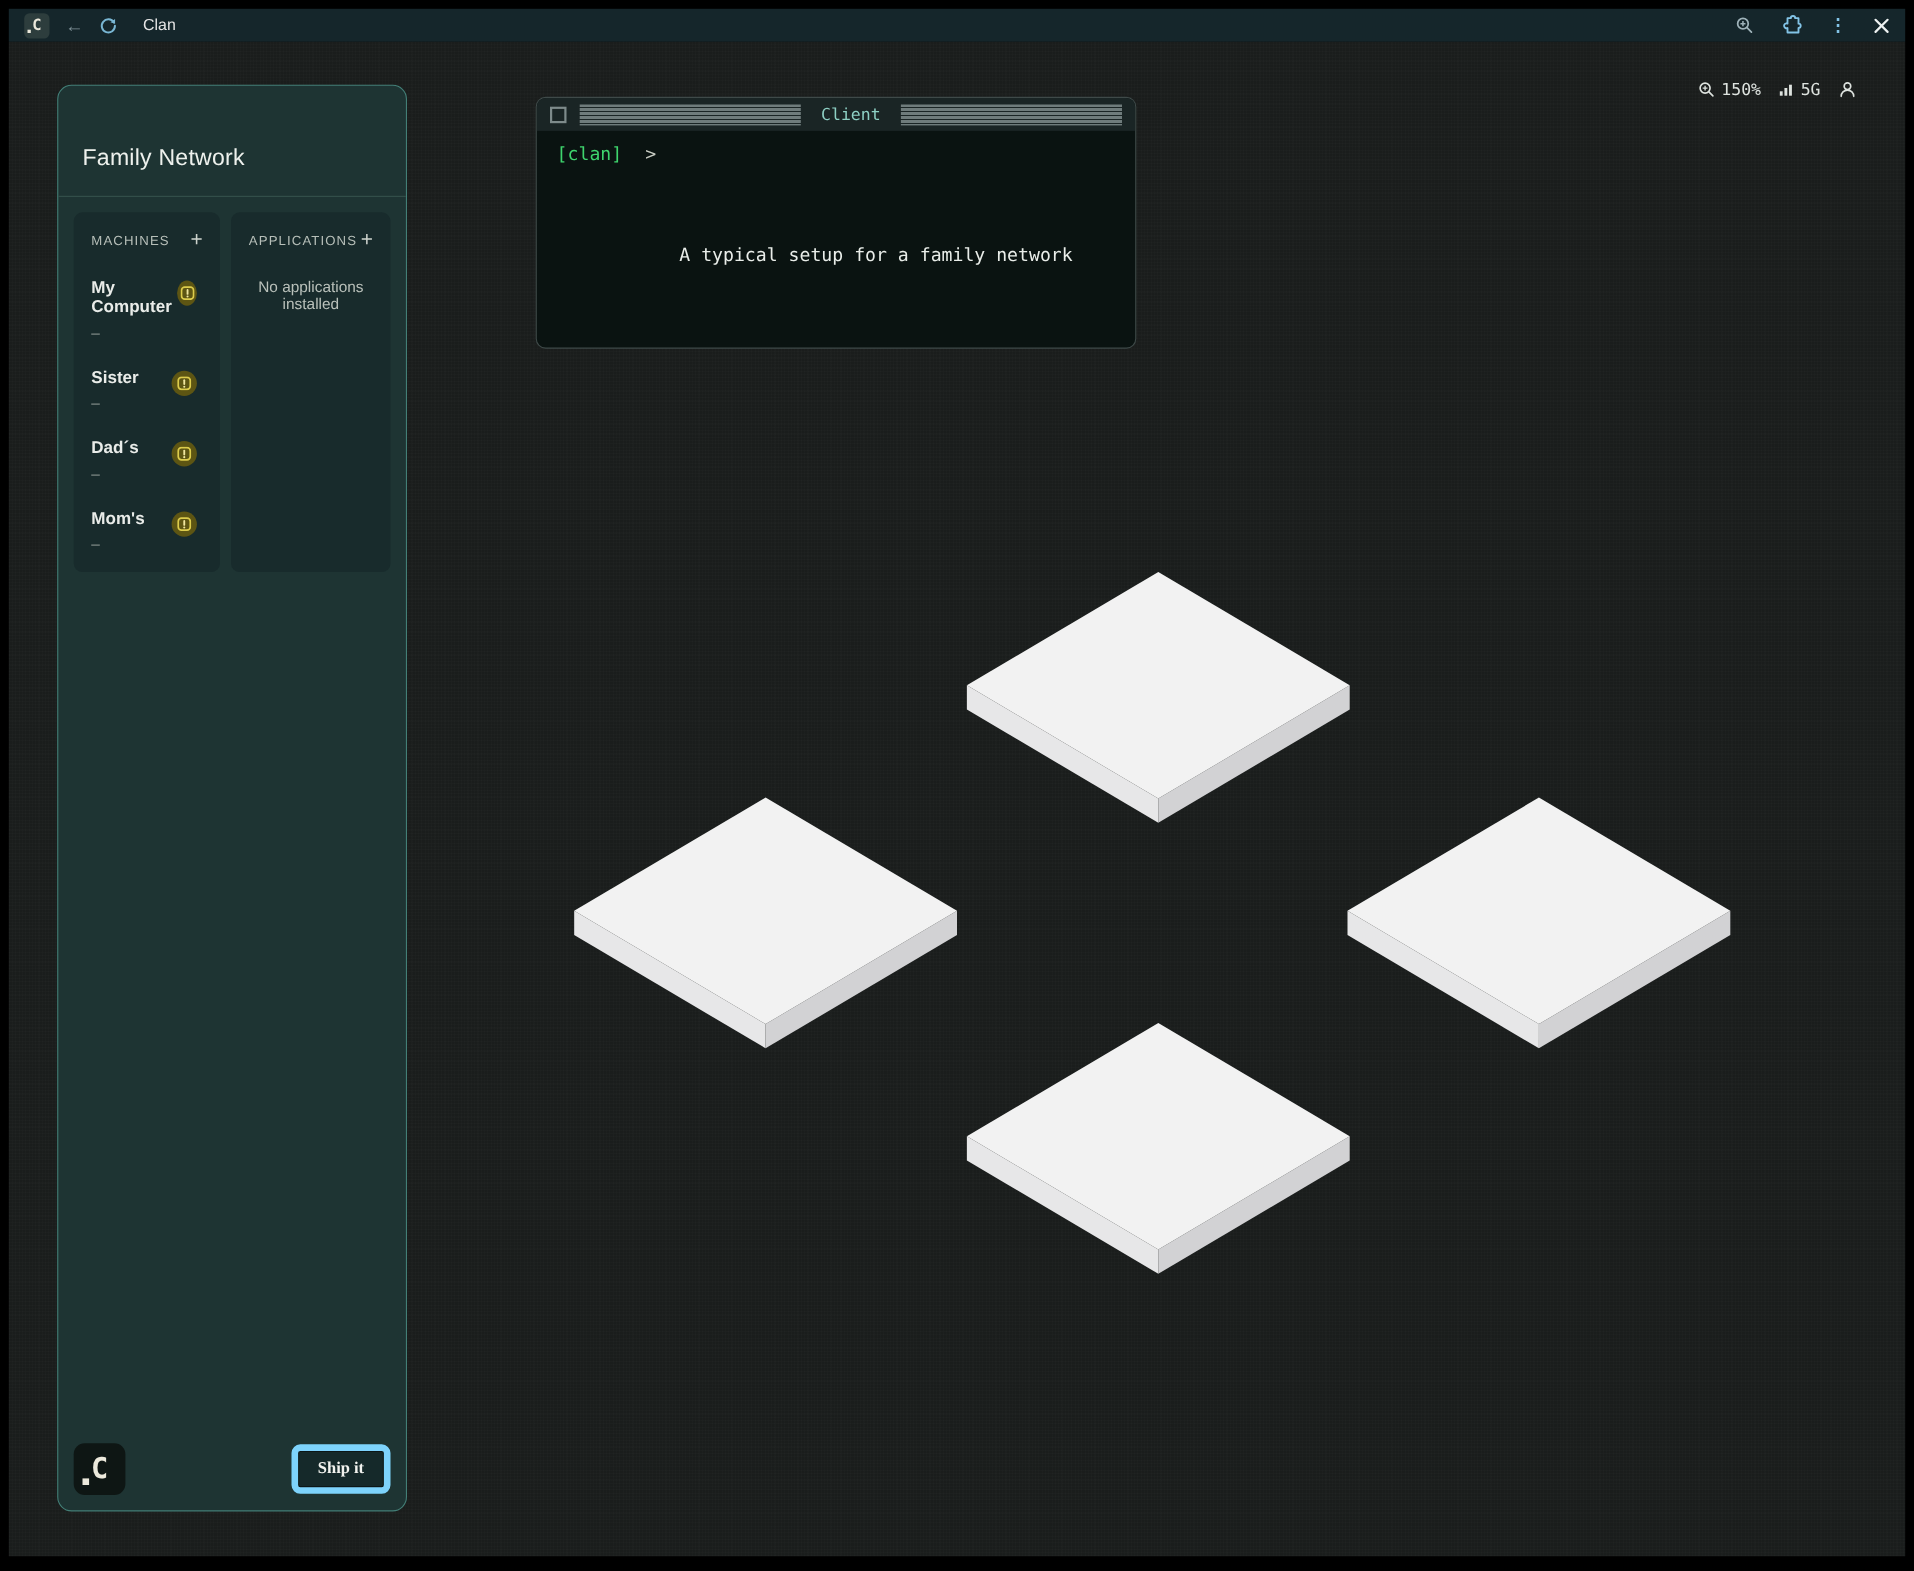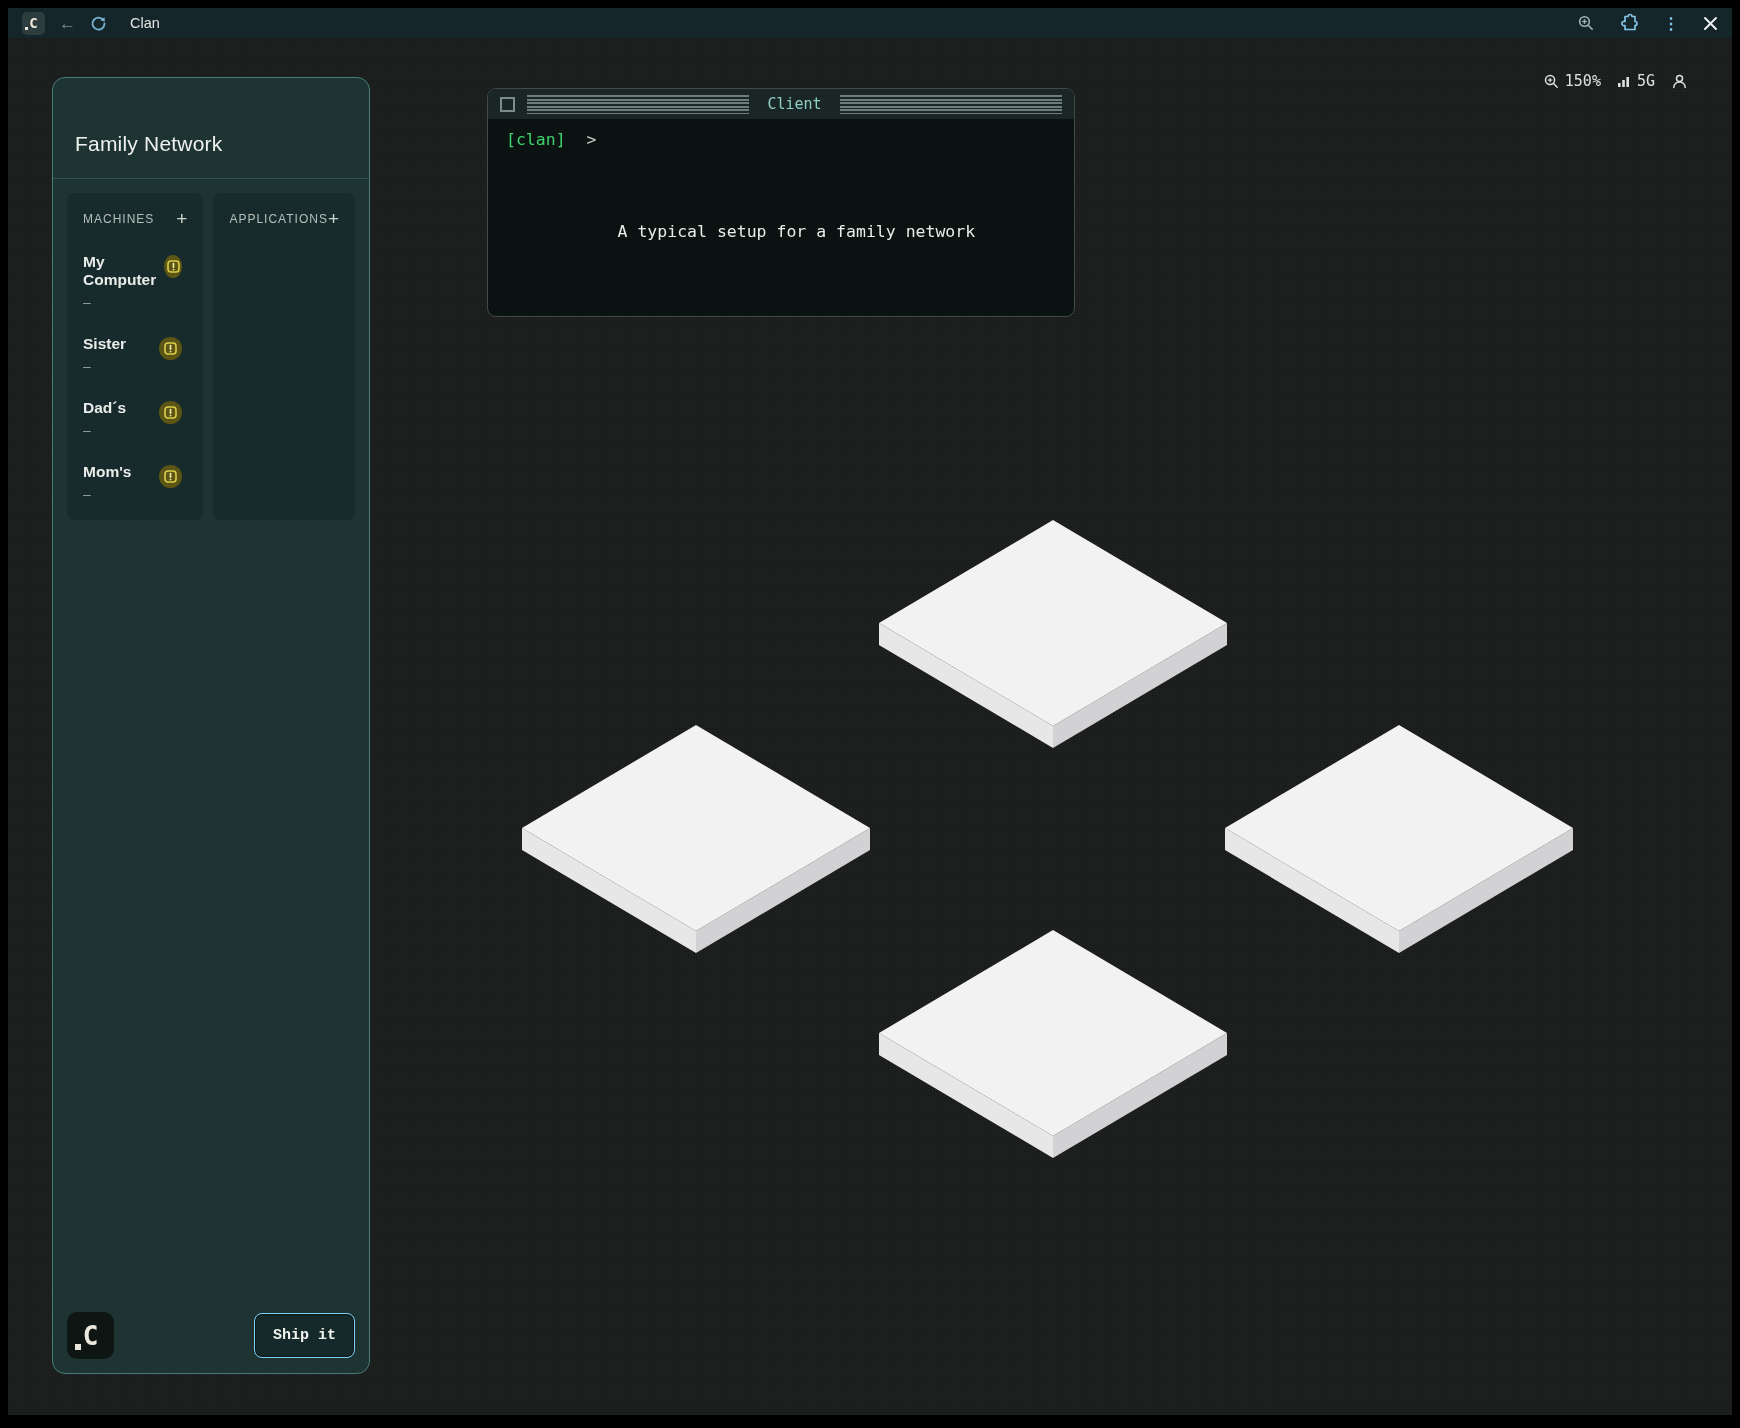--- a/index.html
+++ b/index.html
@@ -49,26 +49,26 @@
   .machine-status { color:#8f9894; font-size:14px; margin-top:5px; }
   .warn-badge { width:23px; height:23px; border-radius:50%; background:#5d5513;
     display:flex; align-items:center; justify-content:center; margin-top:2px; margin-right:5px; }
   .apps-empty { color:#b9c0ba; font-size:14px; text-align:center; padding:24px 0 10px; }
   .side-spacer { flex:1; }
   .side-footer { padding:14px; display:flex; align-items:center; justify-content:space-between; }
   .footer-logo { width:47px; height:47px; border-radius:10px; background:#0e1614;
     display:flex; align-items:center; justify-content:center; }
   .footer-logo .logo-c { font-size:26px; }
   .footer-logo .logo-c::before { content:""; position:absolute; left:-8px; bottom:1px; width:6px; height:6px; background:#ece9dc; }
-  .ship-btn { height:45px; padding:0 18px; background:#15292a; border:1px solid #7dd3fc; border-radius:8px;
+  .ship-btn { height:45px; padding:0 18px; background:#15292a; border:6px solid #7dd3fc; border-radius:8px;
     color:#f2f3ef; font-size:15px; font-weight:bold; display:flex; align-items:center;
-    box-shadow:inset 0 0 0 1px rgba(0,0,0,0.45); font-family:Liberation Mono, monospace; }
-
-  
-  .terminal { position:absolute; left:479px; top:50px; width:588px; height:229px;
+    box-shadow:inset 0 0 0 1px rgba(0,0,0,0.45); font-family:Liberation Serif, serif; }
+
+  
+  .terminal { position:absolute; left:479px; top:50px; width:546px; height:229px;
     background:#0a1311; border:1px solid #3f4a49; border-radius:9px; overflow:hidden;
     display:flex; flex-direction:column; }
   .term-titlebar { height:30px; background:#1a2525; display:flex; align-items:center; padding:0 12px; gap:12px; flex:none; }
   .term-closebox { width:15px; height:15px; border:2px solid #7e8b8b; background:transparent; flex:none; }
   .term-lines { flex:1; height:19px; align-self:center;
     background:repeating-linear-gradient(to bottom, #6f7c7c 0 2px, transparent 2px 3.6px);
     background-size:100% 19px; background-repeat:no-repeat; }
   .term-title { color:#8ed0c4; font-family:"DejaVu Sans Mono", monospace; font-size:15px; padding:0 6px; }
   .term-body { padding:9px 18px; font-family:"DejaVu Sans Mono", monospace; font-size:16.5px; line-height:23px;
     display:grid; grid-template-columns:auto auto 1fr; column-gap:21px; align-items:start; }
@@ -255,20 +255,21 @@
               </span>
             </div>
 
         </div>
 
         <div class="panel">
           <div class="panel-head">
             <span class="panel-label">APPLICATIONS</span>
             <span class="panel-add">+</span>
           </div>
+          <div class="apps-empty">No applications installed</div>
         </div>
 
       </div>
       <div class="side-spacer"></div>
       <div class="side-footer">
         <div class="footer-logo">
           <span class="logo-c">C</span>
         </div>
         <button class="ship-btn">Ship it</button>
       </div>

